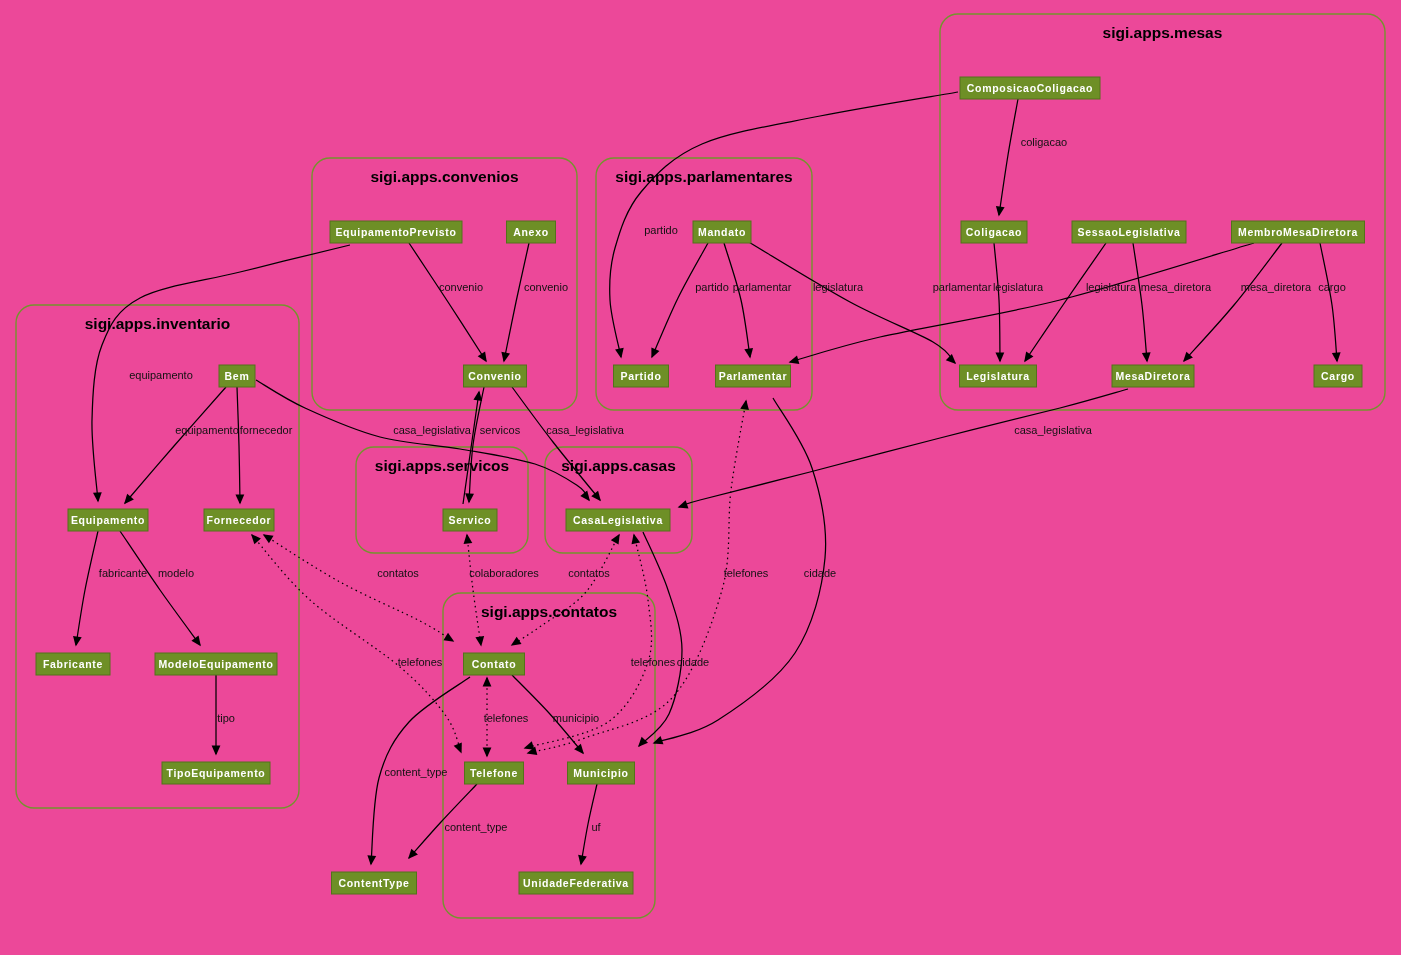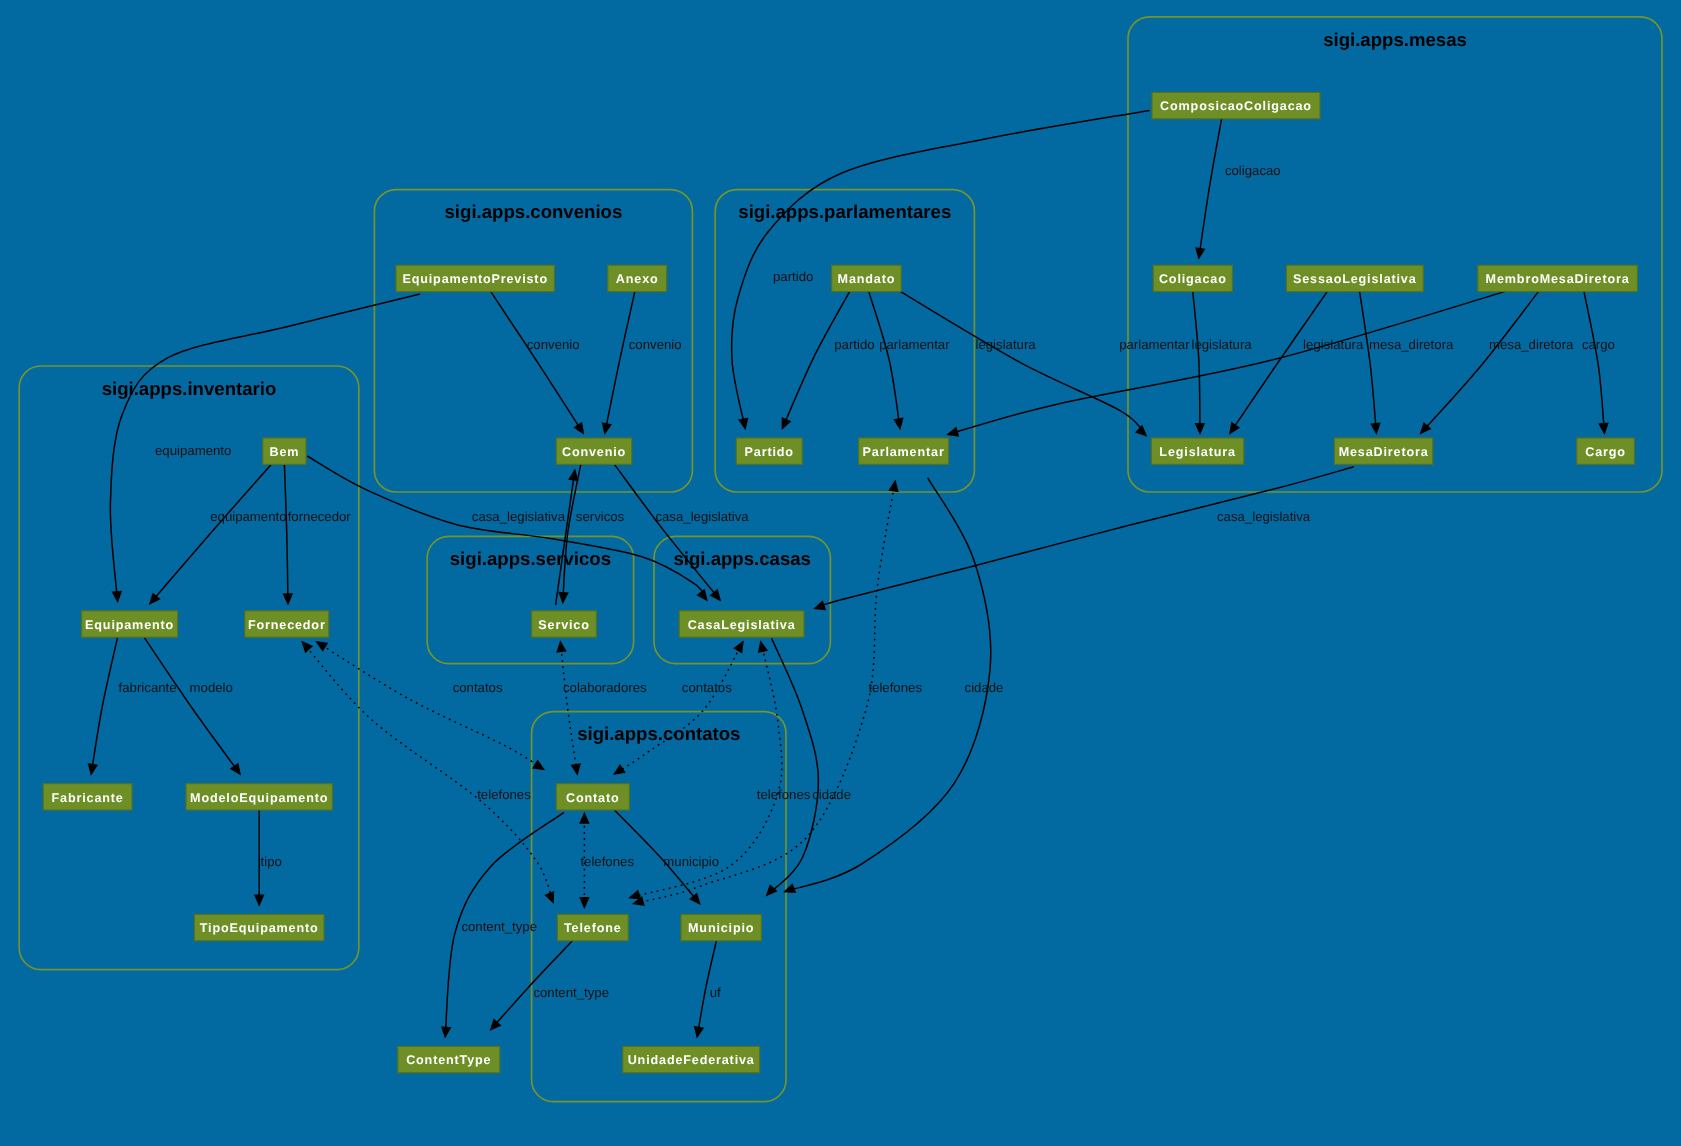--- a/index.html
+++ b/index.html
@@ -1,16 +1,16 @@
 <!DOCTYPE html>
 <html><head>
 <meta charset="utf-8">
 <style>
   html,body{margin:0;padding:0;background:#ffffff;}
-  .canvas{position:relative;width:1401px;height:955px;background:#0369a1;overflow:hidden;
+  .canvas{position:relative;width:1401px;height:955px;background:#ec4899;overflow:hidden;
           font-family:"Liberation Sans","DejaVu Sans",sans-serif;}
   svg text{font-family:"Liberation Sans","DejaVu Sans",sans-serif;}
   .cluster-rect{fill:none;stroke-width:1.4px;}
   .cluster-title{font-size:15.5px;font-weight:bold;fill:#000000;text-anchor:middle;}
   .node-rect{stroke-width:1px;}
   .node-label{font-size:10.5px;font-weight:bold;fill:#ffffff;text-anchor:middle;letter-spacing:0.7px;}
   .edge-path{fill:none;stroke:#000000;stroke-width:1.25px;}
   .edge-path.dotted{stroke-dasharray:1.5 3.6;}
   .edge-label{font-size:11px;fill:#111111;text-anchor:middle;}
 </style>

